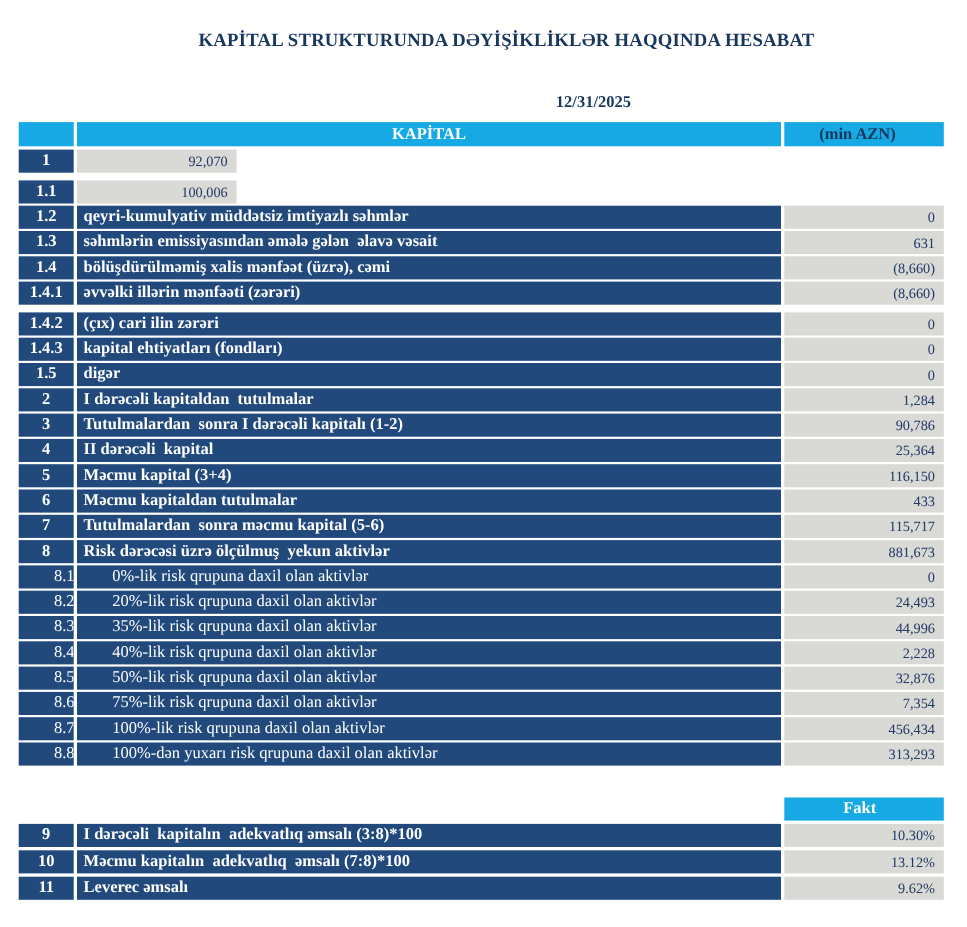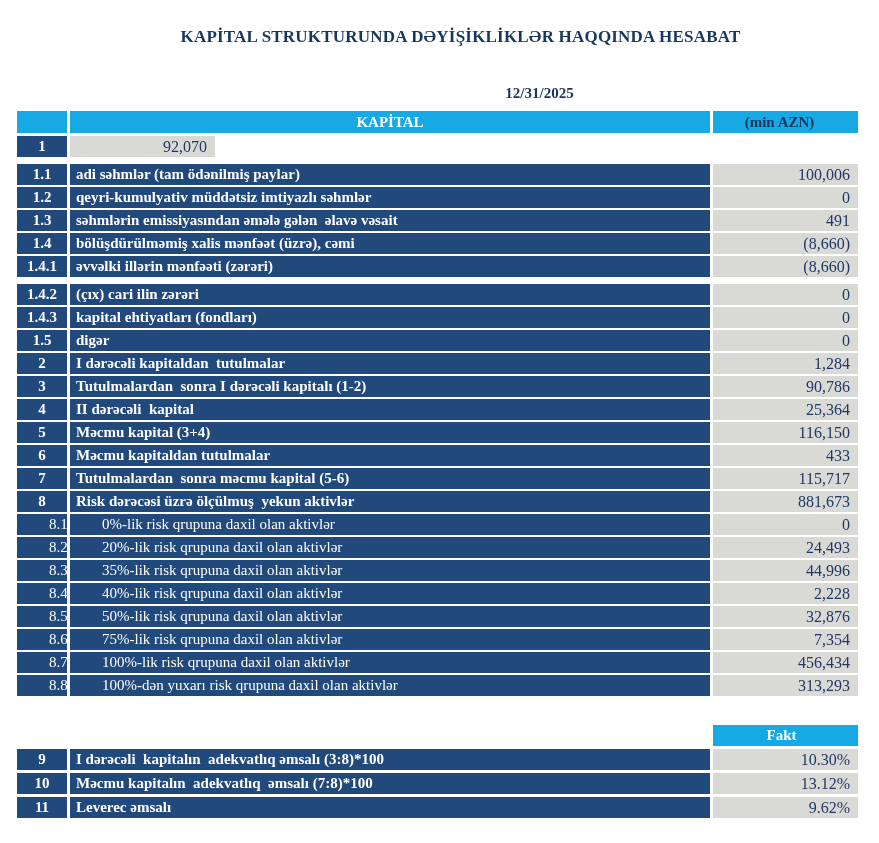--- a/index.html
+++ b/index.html
@@ -44,21 +44,21 @@
   .hdr-blue{background:var(--blue,#16A9E4);line-height:22px;}
   .hdr-capital{color:#ffffff;font-weight:bold;font-size:15px;text-align:center;padding-left:0;}
   .hdr-unit{color:var(--titleNavy,#17375E);font-weight:bold;font-size:15px;text-align:center;padding-right:12px;}
   .row .num,.row .desc{
     background:var(--navy,#21497B);
     color:#ffffff;font-weight:bold;font-size:15px;
   }
   .row .val{
     background:var(--gray,#D9D9D6);
     color:var(--valNavy,#1F3864);
-    font-size:16px;font-weight:normal;
+    font-size:13px;font-weight:normal;
   }
   .row.plain .num,.row.plain .desc{font-weight:normal;padding-left:32px;}
   .tbl.bottom{margin-top:0;}
   .fakt-row{margin-top:29px;margin-bottom:3px;height:21px;}
   .spacer{width:693px;background:transparent;}
   .fakt{color:#ffffff;font-weight:bold;font-size:15px;text-align:center;line-height:21px;font-family:Liberation Serif, serif;}
   .tbl.bottom .row{margin-bottom:3px;}
 </style>
 </head>
 <body>
@@ -76,34 +76,33 @@
       <div class="cell val hdr-blue hdr-unit">(min AZN)</div>
     </div>
     <div id="main-rows">
   <div class="row gap-after">
     <div class="cell num">1</div>
     <div class="cell val">92,070</div>
   </div>
 
   <div class="row">
     <div class="cell num">1.1</div>
-    <div class="cell desc">adi səhmlər (tam ödənilmiş paylar)</div>
     <div class="cell val">100,006</div>
   </div>
 
   <div class="row">
     <div class="cell num">1.2</div>
     <div class="cell desc">qeyri-kumulyativ müddətsiz imtiyazlı səhmlər</div>
     <div class="cell val">0</div>
   </div>
 
   <div class="row">
     <div class="cell num">1.3</div>
     <div class="cell desc">səhmlərin emissiyasından əmələ gələn  əlavə vəsait</div>
-    <div class="cell val">491</div>
+    <div class="cell val">631</div>
   </div>
 
   <div class="row">
     <div class="cell num">1.4</div>
     <div class="cell desc">bölüşdürülməmiş xalis mənfəət (üzrə), cəmi</div>
     <div class="cell val">(8,660)</div>
   </div>
 
   <div class="row gap-after">
     <div class="cell num">1.4.1</div>

